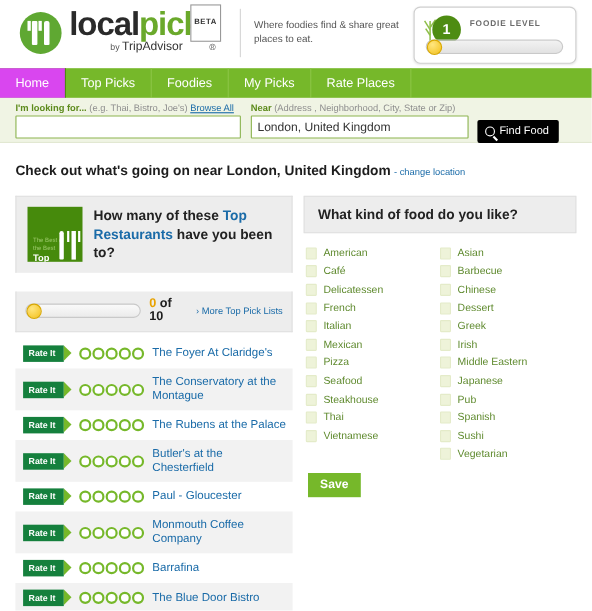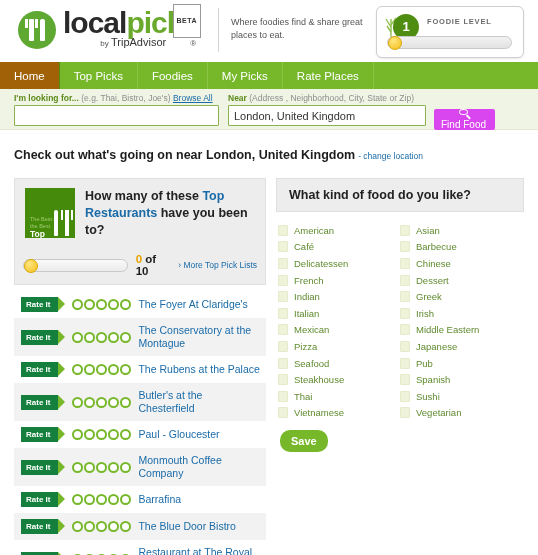--- a/index.html
+++ b/index.html
@@ -77,21 +77,21 @@
   }
 
   
   .nav {
     position:relative; height:27px; background:#76b82a; display:flex; align-items:stretch;
   }
   .nav-item {
     color:#fff; font-size:11.5px; padding:0 14px; display:flex; align-items:center;
     border-right:1px solid #8cc545; cursor:pointer; white-space:nowrap;
   }
-  .nav-item.active { background:#a16207; border-right:1px solid #4e8c12; }
+  .nav-item.active { background:#d946ef; border-right:1px solid #4e8c12; }
   .nav-spacer { flex:1; }
 
   
   .searchbar {
     position:relative; height:41px; background:#f0f4e4; border-bottom:1px solid #e2e8d2;
     padding:3px 10px 1px 14px;
   }
   .field { position:absolute; top:4px; }
   .field-label { font-size:8.5px; color:#5c8a1b; font-weight:bold; white-space:nowrap; }
   .field-label .hint { color:#8e8e8e; font-weight:normal; }
@@ -99,25 +99,24 @@
   .field input {
     display:block; margin-top:2px; height:21px; border:1px solid #8bb34f; background:#fff;
     font-size:11px; color:#333; padding:0 5px; font-family:"Liberation Sans", sans-serif;
     border-radius:1px;
   }
   #f-looking { left:14px; }
   #f-looking input { width:205px; }
   #f-near { left:228px; }
   #f-near input { width:198px; }
   .find-btn {
-    position:absolute; left:434px; top:20px; height:21px; background:#d946ef;
+    position:absolute; left:434px; top:20px; height:21px; background:#000000;
     color:#fff; font-size:10px; border:0; border-radius:2px; padding:0 9px 0 7px;
     display:flex; align-items:center; gap:4px; cursor:pointer;
     font-family:"Liberation Sans", sans-serif;
-    flex-direction:column;
   }
   .mag { width:9px; height:9px; border:1.5px solid #fff; border-radius:50%; position:relative; }
   .mag:after { content:""; position:absolute; right:-4px; bottom:-3px; width:5px; height:1.5px; background:#fff; transform:rotate(45deg); }
 
   
   .page-heading {
     position:absolute; left:14px; top:148px; font-size:12.5px; font-weight:bold; color:#1d1d1d;
     white-space:nowrap;
   }
   .page-heading .change {
@@ -140,21 +139,21 @@
   .tp-badge .tpb { position:absolute; left:5px; top:28px; color:#9ecb6d; font-size:5.5px; line-height:7px; }
   .tp-badge .bk { position:absolute; right:17px; bottom:2px; width:4px; height:26px; background:#fff; border-radius:2px 2px 1px 1px; }
   .tp-badge .fk { position:absolute; right:6px; bottom:2px; width:4px; height:26px; background:#fff; }
   .tp-badge .fk:before { content:""; position:absolute; left:-4px; top:0; width:2px; height:10px; background:#fff; }
   .tp-badge .fk:after { content:""; position:absolute; left:6px; top:0; width:2px; height:10px; background:#fff; }
   .tp-q { font-size:12.5px; font-weight:bold; color:#222; line-height:17px; }
   .tp-q a { color:#1a6ba8; text-decoration:none; }
 
   .progress-row {
     border:1px solid #e0e0e0; border-top:0; background:#ededed;
-    padding:5px 8px 7px 8px; display:flex; align-items:center; gap:8px;
+    padding:5px 8px 7px 8px; display:flex; align-items:center; gap:8px;margin-top:17px;
   }
   .pbar {
     width:110px; height:13px; background:linear-gradient(#fafafa,#ebebeb);
     border:1px solid #c9c9c9; border-radius:7px; position:relative;
   }
   .pknob {
     position:absolute; left:0; top:-1px; width:14px; height:14px; border-radius:50%;
     background:radial-gradient(circle at 35% 30%, #ffe680, #f3c01b); border:1px solid #d9a800;
   }
   .pcount { font-size:11.5px; font-weight:bold; color:#1d1d1d; }
@@ -186,21 +185,21 @@
   }
   .food-body { padding:10px 2px 0 2px; display:flex; }
   .food-col { width:50%; }
   .food-item { display:flex; align-items:center; gap:6px; height:16.6px; cursor:pointer; }
   .cbox {
     width:10px; height:11px; background:#eef3d9; border:1px solid #e4ebc9; border-radius:1px; flex:0 0 auto;
   }
   .food-label { font-size:9.5px; color:#5f8a2e; }
   .save-btn {
     margin:9px 0 0 4px; background:#76b82a; color:#fff; font-size:11px; font-weight:bold;
-    border:0; border-radius:10px; padding:5px 11px; cursor:pointer;
+    border:0; border-radius:0; padding:5px 11px; cursor:pointer;
     font-family:"Liberation Sans", sans-serif;
     text-align:center;
   }
 </style>
 </head>
 <body>
 
 <div class="page">
 
   <div class="header">
@@ -421,24 +420,20 @@
             <div class="food-item">
               <span class="cbox"></span>
               <span class="food-label">Delicatessen</span>
             </div>
             <div class="food-item">
               <span class="cbox"></span>
               <span class="food-label">French</span>
             </div>
             <div class="food-item">
               <span class="cbox"></span>
-              <span class="food-label">Indian</span>
-            </div>
-            <div class="food-item">
-              <span class="cbox"></span>
               <span class="food-label">Italian</span>
             </div>
             <div class="food-item">
               <span class="cbox"></span>
               <span class="food-label">Mexican</span>
             </div>
             <div class="food-item">
               <span class="cbox"></span>
               <span class="food-label">Pizza</span>
             </div>

